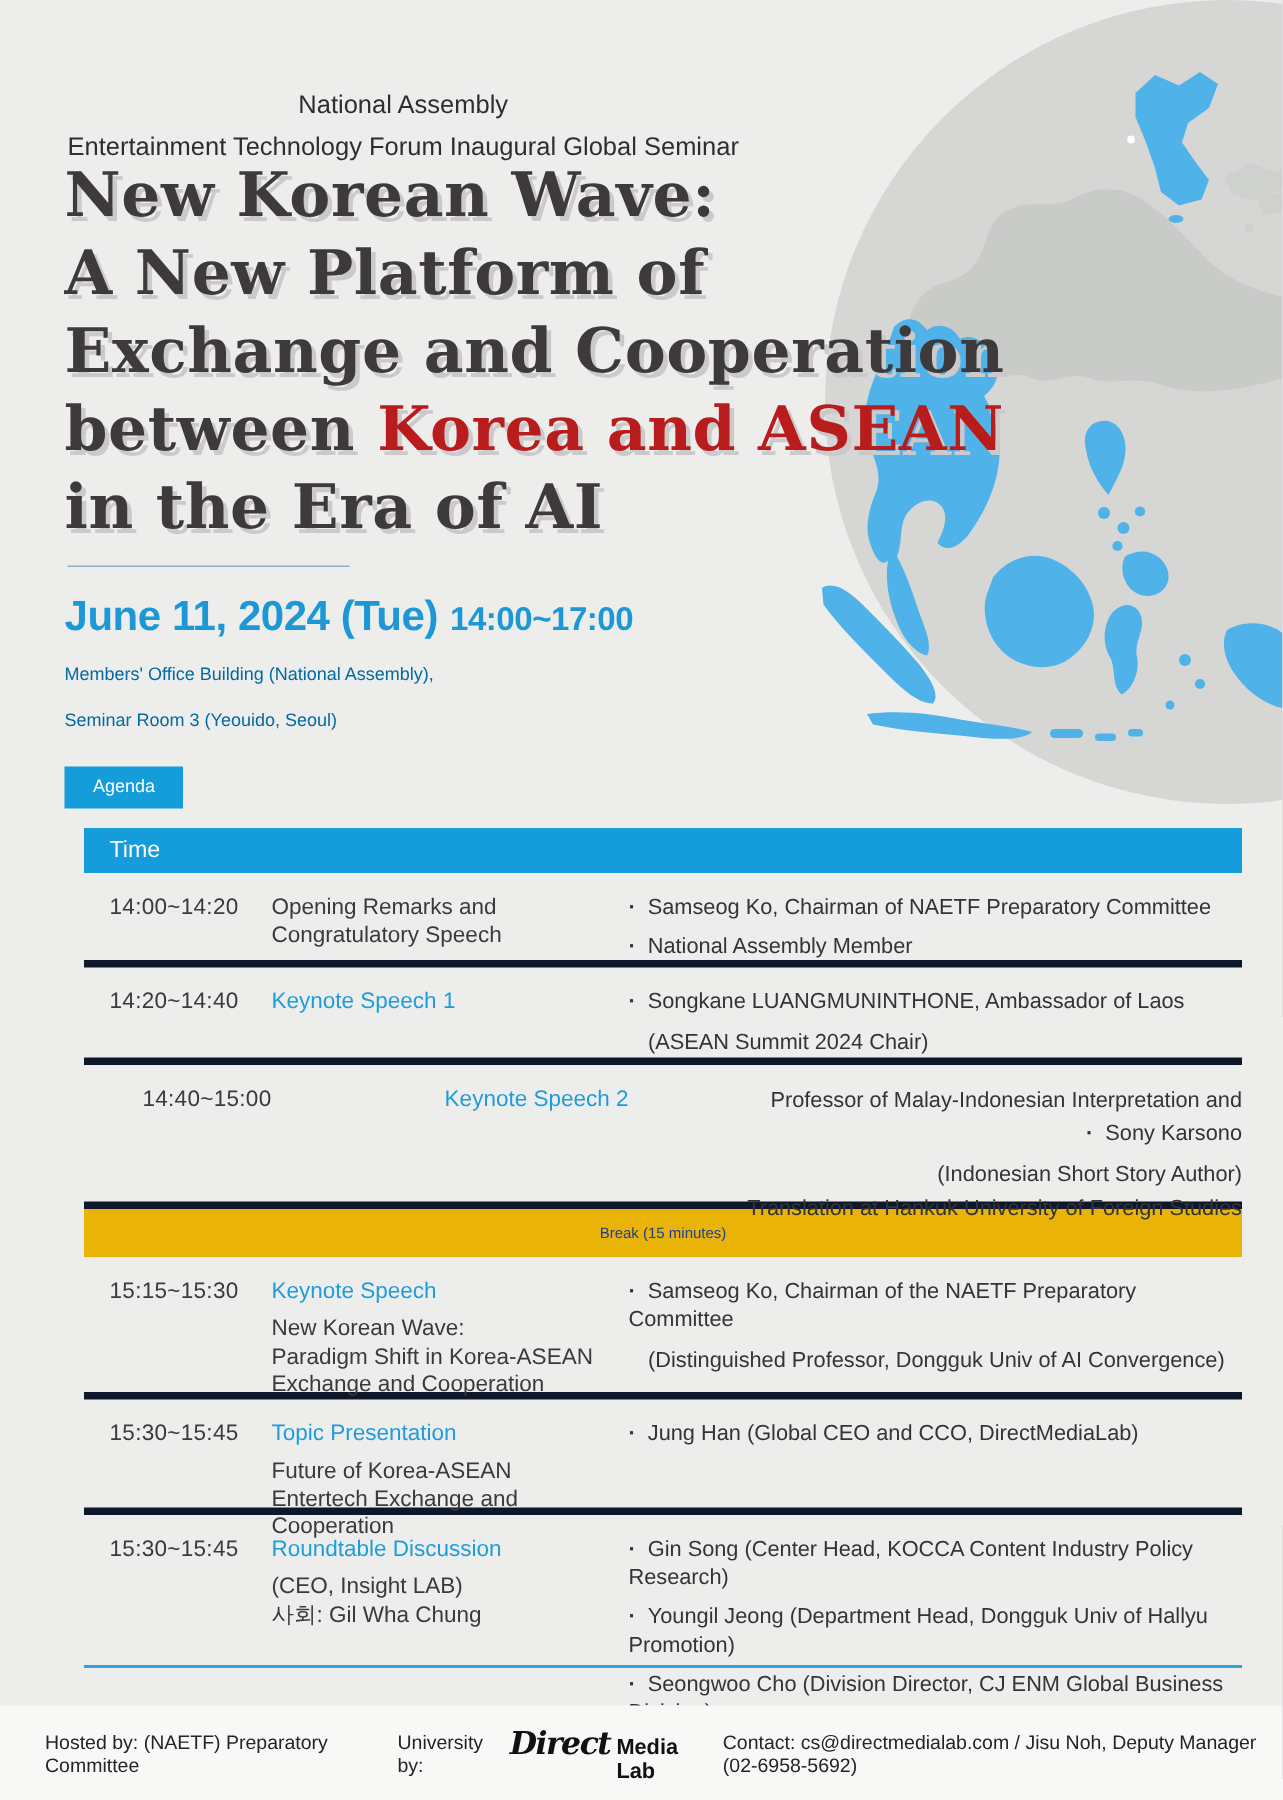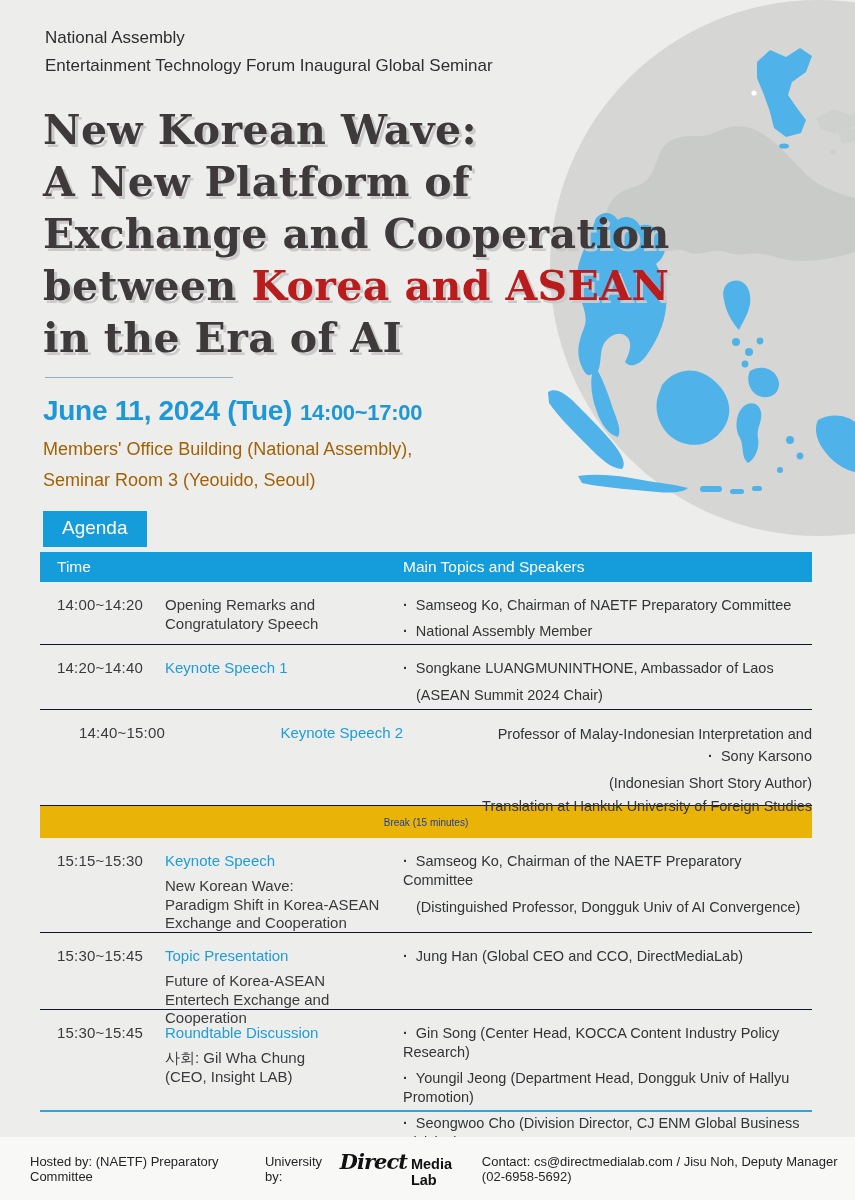--- a/index.html
+++ b/index.html
@@ -7,52 +7,52 @@
   .page {
     position:relative; width:855px; height:1200px; margin:0 auto;
     background:#EDEEEC; overflow:hidden;
     font-family:"Liberation Sans","DejaVu Sans",sans-serif;
     color:#3a3a3c;
   }
   
   .map-svg { position:absolute; top:0; left:0; width:855px; height:1200px; pointer-events:none; }
 
   
-  .eyebrow { position:absolute; top:24px; left:45px; font-size:17px; line-height:28px;
-             font-weight:500; color:#2e2e30; z-index:3; }
+  .eyebrow { position:absolute; top:56px; left:45px; font-size:17px; line-height:28px;
+             font-weight:500; color:#2e2e30; z-index:3;text-align:center; }
 
   
   .title { position:absolute; top:104px; left:43px; z-index:3;
            font-family:"DejaVu Serif","Liberation Serif",serif;
            font-size:41px; line-height:52px; font-weight:600; letter-spacing:0.4px;
            color:#3E3A3B; text-shadow:3px 3px 0 #cbc9ca; }
   .title .hl { color:#b91c1c; }
 
   
   .title-divider { position:absolute; top:377px; left:45px; width:188px; height:1px;
                    background:#8fb0c9; z-index:3; }
 
   
   .event { position:absolute; top:395px; left:43px; z-index:3; }
   .event .date-line { font-size:28px; font-weight:700; color:#1E97D6; letter-spacing:-0.3px; }
   .event .date-line .time { font-size:22px; font-weight:600; margin-left:8px; }
-  .event .venue { margin-top:7px; font-size:18px; line-height:31px; color:#a16207; }
+  .event .venue { margin-top:7px; font-size:12px; line-height:31px; color:#0369a1; }
 
   
   .agenda-btn { position:absolute; top:511px; left:43px; z-index:3;
-                background:#149CDB; color:#fff; font-size:19px; font-weight:500;
+                background:#149CDB; color:#fff; font-size:12px; font-weight:500;
                 padding:6px 19px 8px 19px; border:none; cursor:pointer; }
 
   
-  .table { position:absolute; top:552px; left:40px; width:772px; z-index:3; }
+  .table { position:absolute; top:552px; left:56px; width:772px; z-index:3; }
   .thead { display:grid; grid-template-columns:108px 238px 1fr; height:30px;
            background:#149CDB; color:#fff; font-size:15.5px; align-items:center;
            padding-left:17px; }
   .trow  { display:grid; grid-template-columns:108px 238px 1fr;
-           padding:14px 0 0 17px; border-bottom:1px solid #0f172a; font-size:15px; }
+           padding:14px 0 0 17px; border-bottom:5px solid #0f172a; font-size:15px; }
   .trow.last { border-bottom:2px solid #2FA3DC; }
   .r0 { height:63px; } .r1 { height:65px; } .r2 { height:96px;text-align:right; }
   .r3 { height:95px; } .r4 { height:77px; } .r5 { height:102px; }
   .time-cell  { color:#3a3a3c; letter-spacing:0.2px; }
   .topic-label{ color:#1F9CD9; font-weight:500; margin-bottom:8px; }
   .topic-dark { color:#3a3a3c; line-height:18.5px; }
   .speakers .sp { line-height:19px; margin-bottom:7px; color:#333436; font-size:14.5px; }
   .speakers .sp.c { padding-left:13px; margin-bottom:2px; line-height:21px; }
   .speakers .sp.b::before { content:"·"; font-weight:700; margin-right:8px; }
   .speakers .sp.gap { margin-top:6px; }
@@ -178,21 +178,20 @@
       <div>Seminar Room 3 (Yeouido, Seoul)</div>
     </div>
   </div>
 
   <button class="agenda-btn">Agenda</button>
 
   <div class="table">
     <div class="thead">
       <div>Time</div>
       <div></div>
-      <div>Main Topics and Speakers</div>
     </div>
 
     <div class="trow r0">
       <div class="time-cell">14:00~14:20</div>
       <div>
         <div class="topic-dark">Opening Remarks and</div>
         <div class="topic-dark">Congratulatory Speech</div>
       </div>
       <div class="speakers">
         <div class="sp b">Samseog Ko, Chairman of NAETF Preparatory Committee</div>
@@ -249,22 +248,22 @@
       </div>
       <div class="speakers">
         <div class="sp b">Jung Han (Global CEO and CCO, DirectMediaLab)</div>
       </div>
     </div>
 
     <div class="trow r5 last">
       <div class="time-cell">15:30~15:45</div>
       <div>
         <div class="topic-label">Roundtable Discussion</div>
+        <div class="topic-dark">(CEO, Insight LAB)</div>
         <div class="topic-dark">사회: Gil Wha Chung</div>
-        <div class="topic-dark">(CEO, Insight LAB)</div>
       </div>
       <div class="speakers">
         <div class="sp b">Gin Song (Center Head, KOCCA Content Industry Policy Research)</div>
         <div class="sp b">Youngil Jeong (Department Head, Dongguk Univ of Hallyu Promotion)</div>
         <div class="sp b">Seongwoo Cho (Division Director, CJ ENM Global Business Division)</div>
         <div class="sp b">KunHee Park (CEO, KOCOWA)</div>
       </div>
     </div>
   </div>
 

